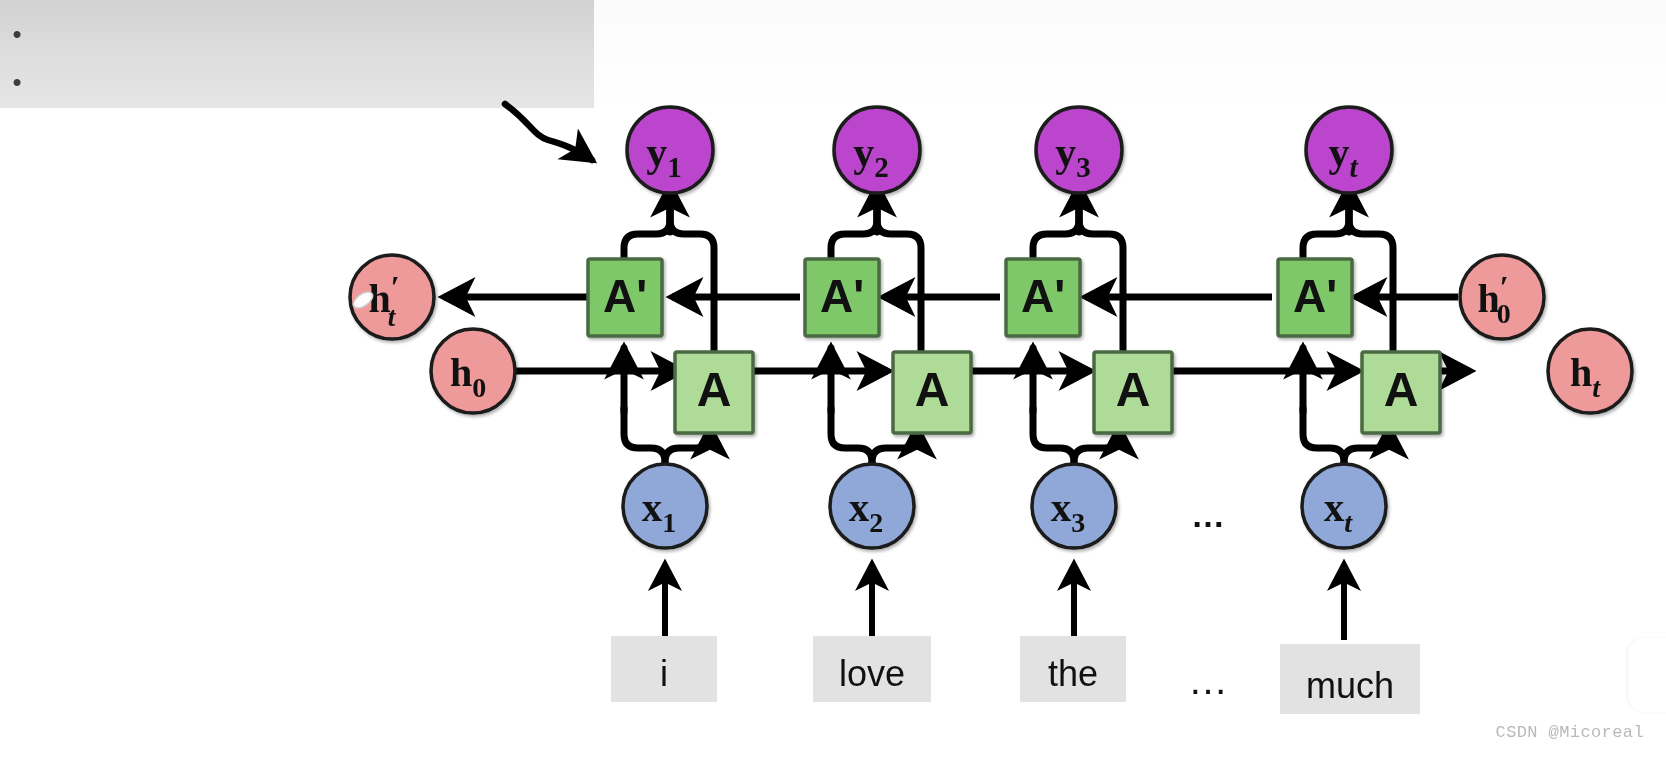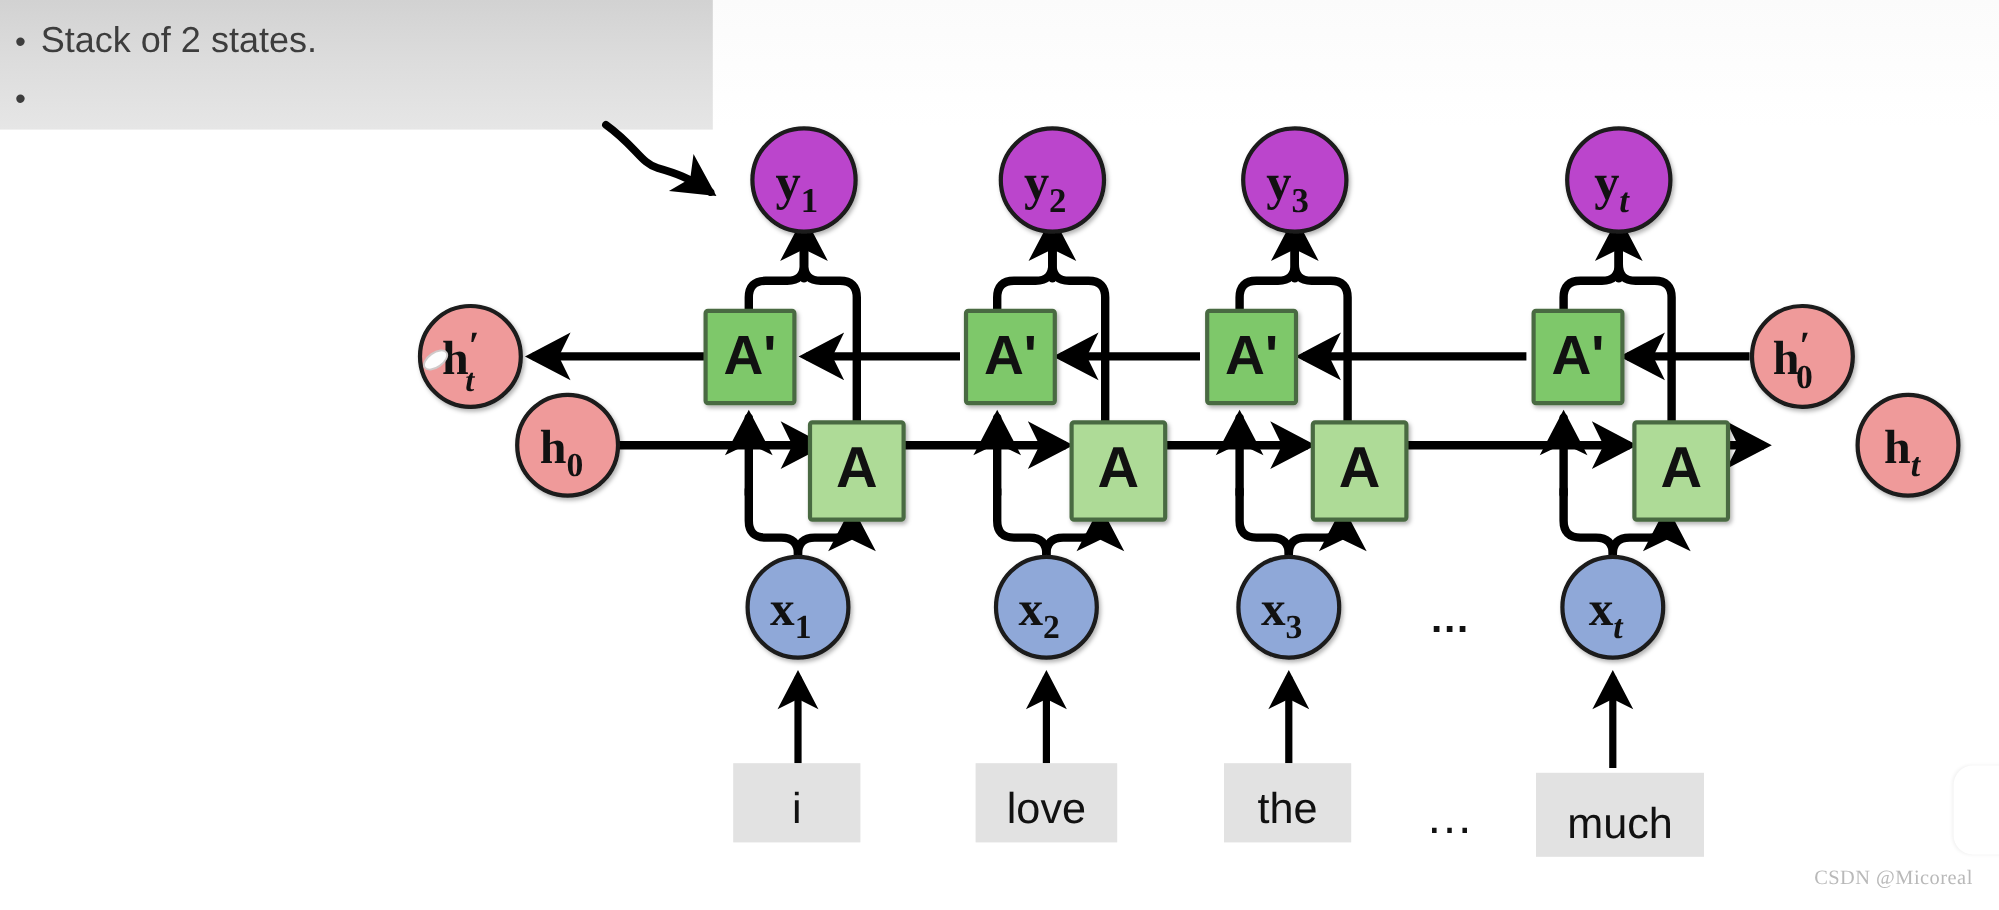--- a/index.html
+++ b/index.html
@@ -32,21 +32,21 @@
   .bullet-dot{
     width:34px;text-align:center;font-size:26px;color:#3d3d3d;
     flex:0 0 34px;
   }
   .bullet-text{white-space:nowrap;}
 
   
   #watermark{
     position:absolute;right:22px;bottom:16px;
     font-size:17px;color:#b9b9b9;letter-spacing:.4px;
-    font-family:Liberation Serif, serif;
+    font-family:Liberation Mono, monospace;
   }
   #corner-pill{
     position:absolute;right:-18px;bottom:46px;
     width:56px;height:74px;border-radius:16px;
     background:#ffffff;
     box-shadow:-1px 0 3px rgba(0,0,0,.055);
   }
 
   svg#diagram{position:absolute;left:0;top:0;}
   .nodeText{font-family:"Liberation Serif", serif;font-weight:bold;}
@@ -54,21 +54,20 @@
   .wordText{font-family:"Liberation Sans", sans-serif;}
 </style>
 </head>
 <body>
 
 <div id="stage">
 
   <div id="callout">
     <div class="bullet-row">
       <span class="bullet-dot">•</span>
-      <span class="bullet-text">Stack of 2 states.</span>
     </div>
     <div class="bullet-row">
       <span class="bullet-dot">•</span>
     </div>
   </div>
 
   <svg id="diagram" width="1666" height="758" viewBox="0 0 1666 758">
 
     <defs>
       <marker id="ah" viewBox="0 0 12 12" refX="9.2" refY="6" markerWidth="6.2" markerHeight="6.2" orient="auto-start-reverse">

